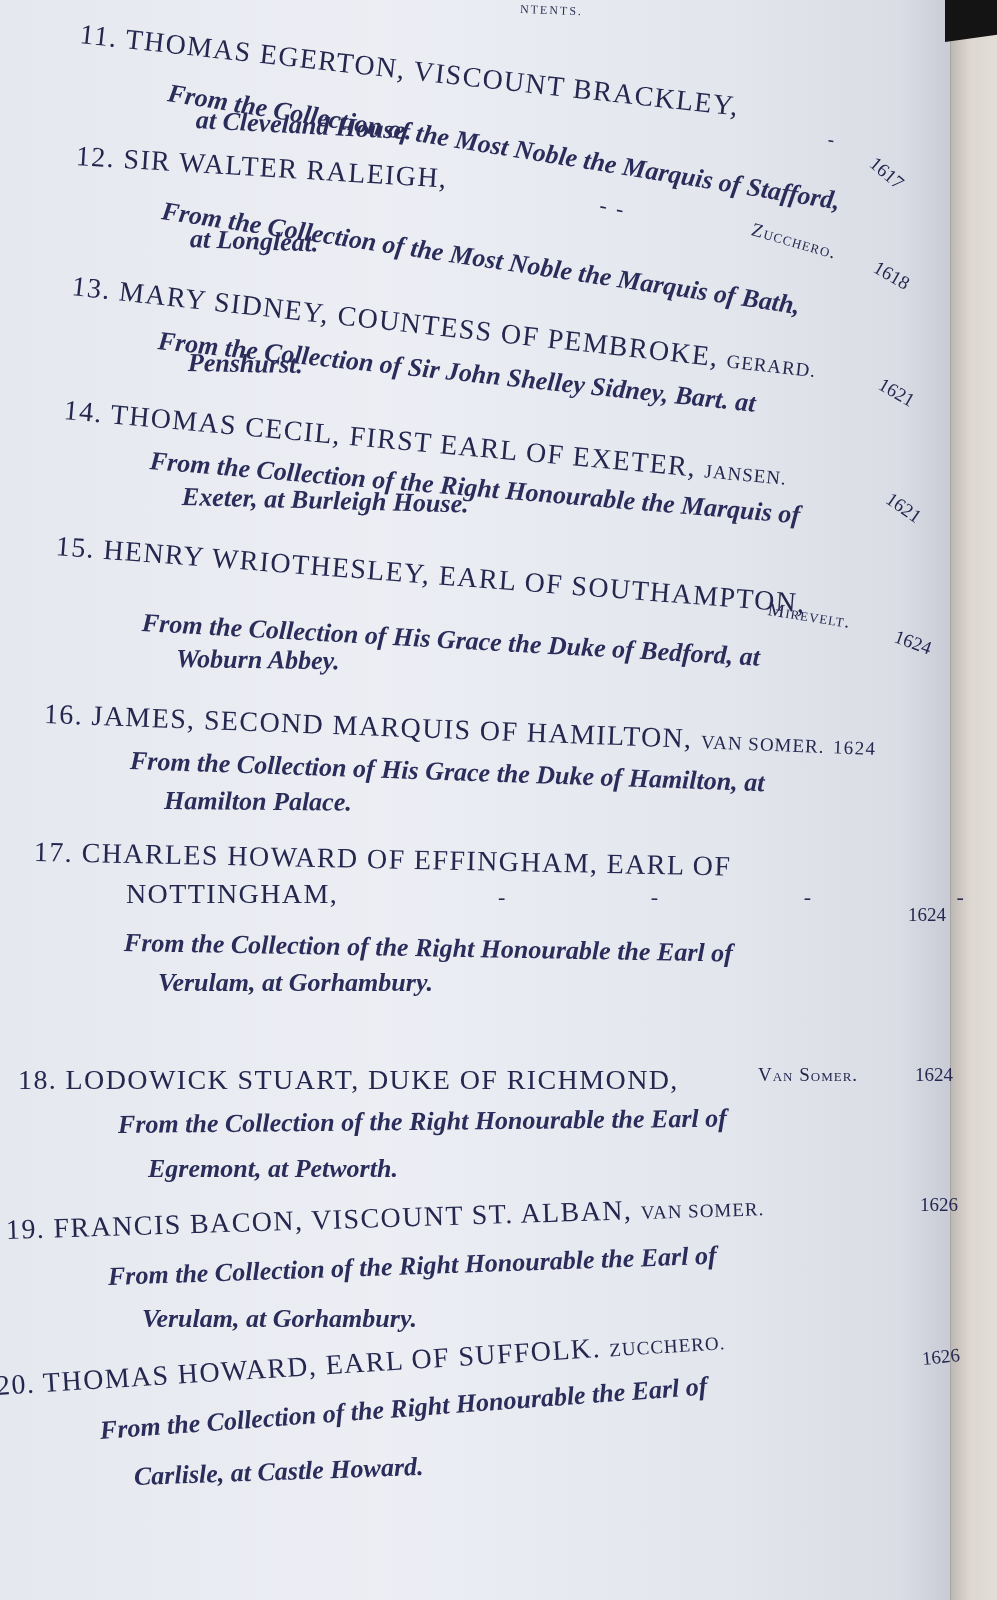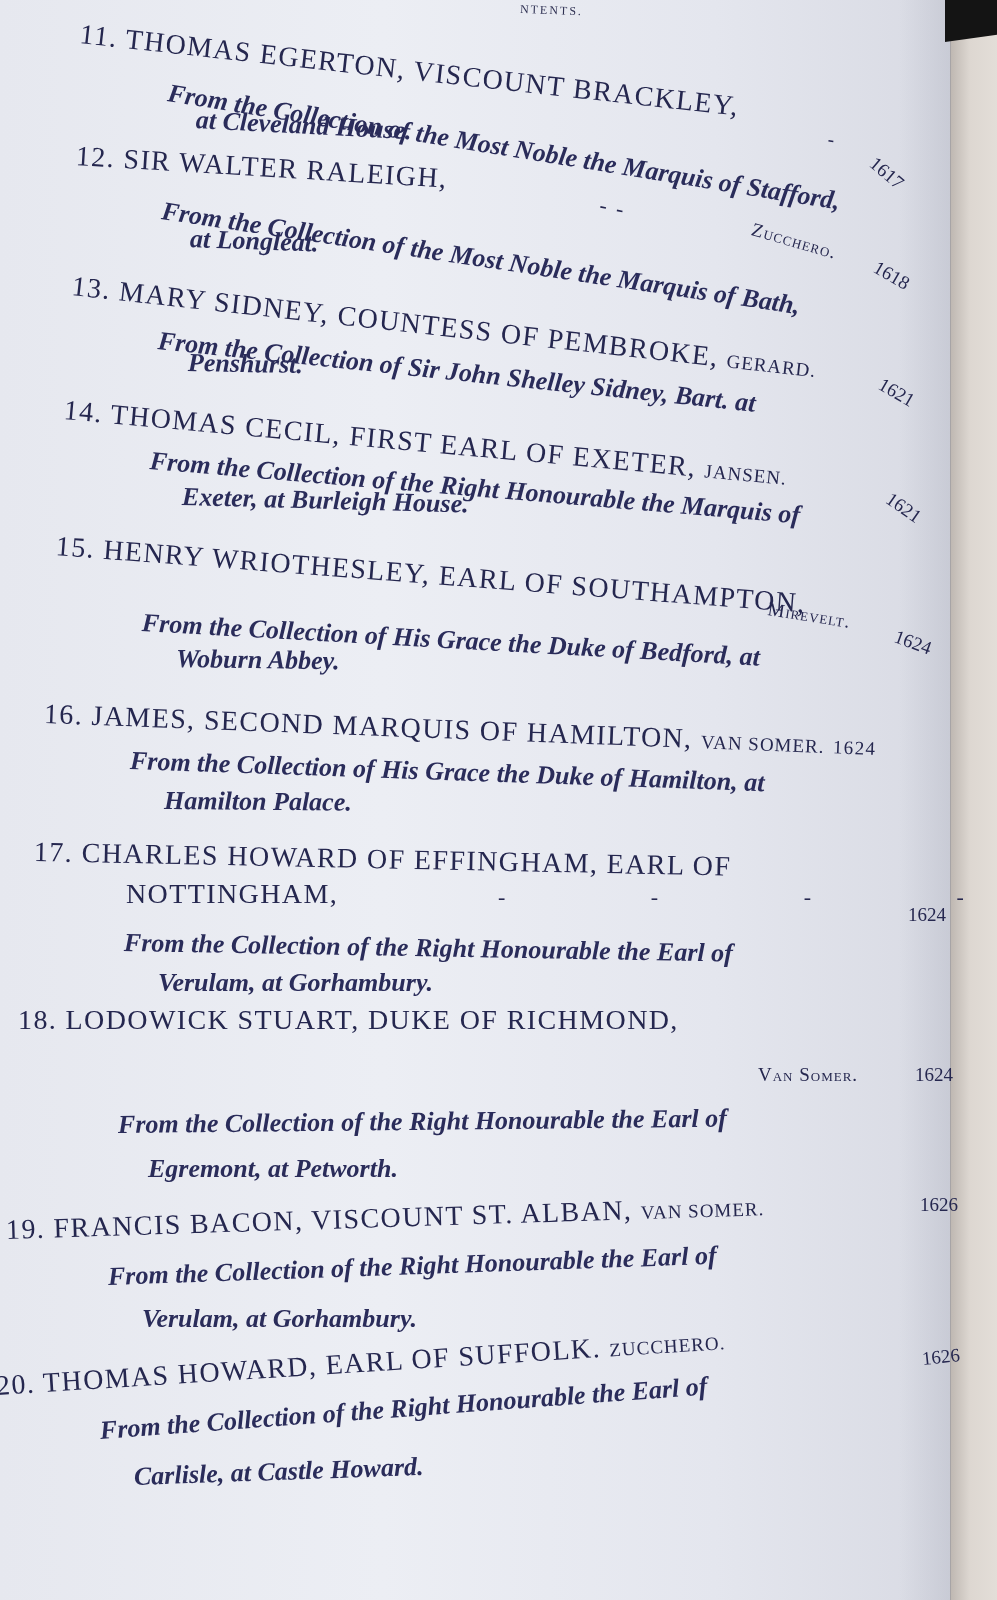--- a/index.html
+++ b/index.html
@@ -158,21 +158,21 @@
 <div class="line title" style="left:34px; top:836px; transform:rotate(1.2deg);">
   <span>17.</span>
   <span>Charles Howard of Effingham, Earl of</span>
 </div>
 <div class="line title" style="left:126px; top:878px;">Nottingham,</div>
 <div class="line dashes" style="left:498px; top:884px;">- - - -</div>
 <div class="line year" style="left:908px; top:904px;">1624</div>
 <div class="line credit" style="left:124px; top:928px; transform:rotate(1deg);">From the Collection of the Right Honourable the Earl of</div>
 <div class="line credit" style="left:158px; top:968px;">Verulam, at Gorhambury.</div>
 
-<div class="line title" style="left:18px; top:1004px;">
+<div class="line title" style="left:18px; top:1064px;">
   <span>18.</span>
   <span>Lodowick Stuart, Duke of Richmond,</span>
 </div>
 <div class="line artist" style="left:758px; top:1064px;">Van Somer.</div>
 <div class="line year" style="left:915px; top:1064px;">1624</div>
 <div class="line credit" style="left:118px; top:1110px; transform:rotate(-0.6deg);">From the Collection of the Right Honourable the Earl of</div>
 <div class="line credit" style="left:148px; top:1154px;">Egremont, at Petworth.</div>
 
 <div class="line title" style="left:6px; top:1214px; transform:rotate(-1.8deg);">
   <span>19.</span>

